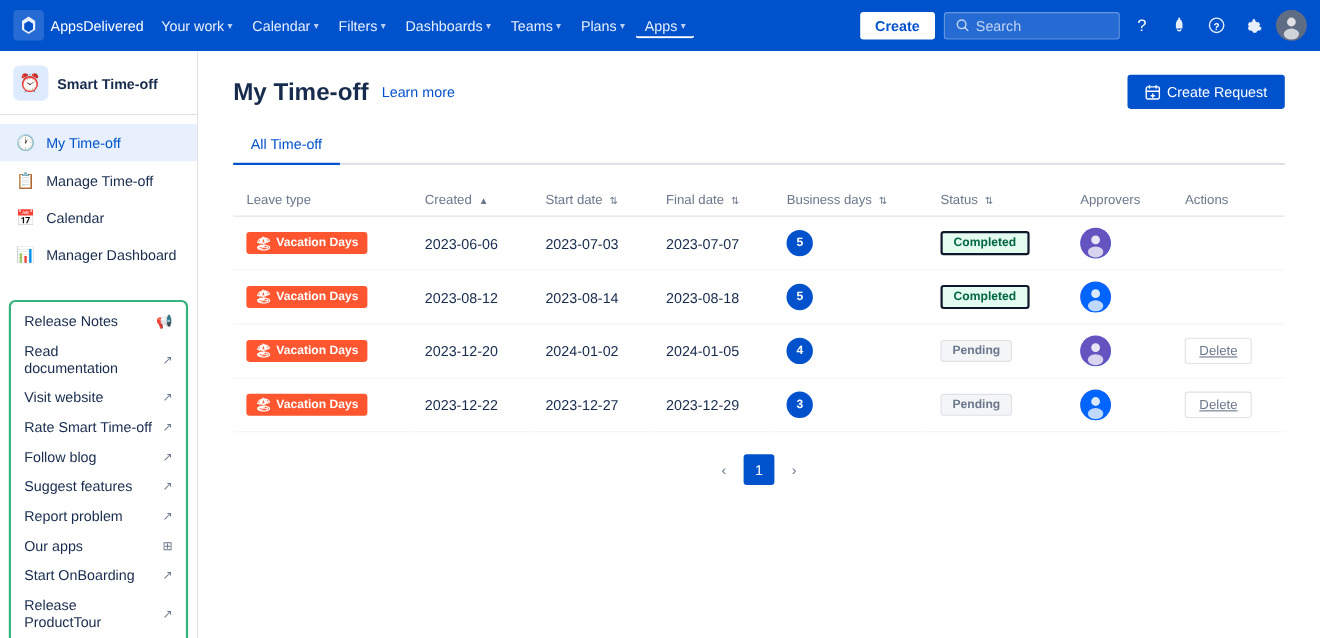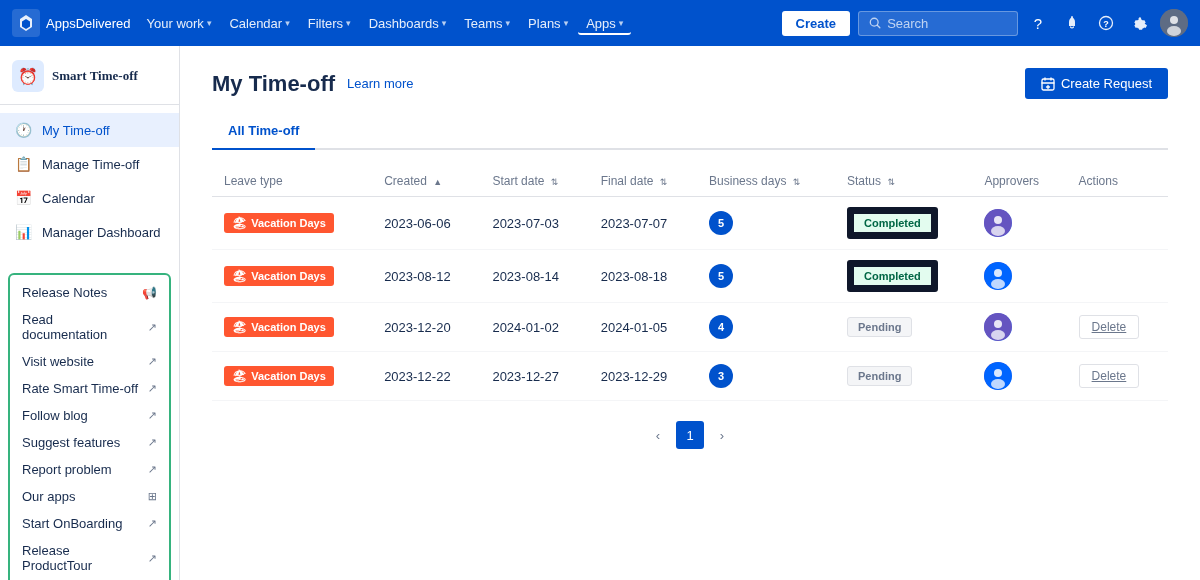--- a/index.html
+++ b/index.html
@@ -43,21 +43,21 @@
       display: flex; flex-direction: column; overflow-y: auto; flex-shrink: 0;
     }
     .sidebar-header {
       display: flex; align-items: center; gap: 8px; padding: 16px 12px 12px;
       border-bottom: 1px solid #dfe1e6;
     }
     .sidebar-header-icon {
       width: 32px; height: 32px; background: #deebff; border-radius: 6px;
       display: flex; align-items: center; justify-content: center; font-size: 16px;
     }
-    .sidebar-header-title { font-size: 13px; font-weight: 600; color: #172b4d; font-family: Liberation Serif, serif; }
+    .sidebar-header-title { font-size: 13px; font-weight: 600; color: #172b4d; }
     .sidebar-section { padding: 8px 0; }
     .sidebar-item {
       display: flex; align-items: center; gap: 8px; padding: 7px 14px;
       cursor: pointer; color: #172b4d; font-size: 13px; position: relative;
     }
     .sidebar-item.active { background: #e8f0fe; color: #0052cc; font-weight: 500; }
     .sidebar-item-icon { width: 20px; height: 20px; display: flex; align-items: center; justify-content: center; font-size: 14px; flex-shrink: 0; }
     .sidebar-item-label { flex: 1; }
     .sidebar-item-ext { font-size: 11px; color: #6b778c; margin-left: auto; }
     .sidebar-divider { height: 1px; background: #dfe1e6; margin: 4px 0; }
@@ -88,41 +88,41 @@
       padding: 8px 16px; font-size: 13px; font-weight: 500; cursor: pointer;
       display: flex; align-items: center; gap: 6px;
     }
 
     
     .tabs { display: flex; border-bottom: 2px solid #dfe1e6; margin-bottom: 16px; }
     .tab {
       padding: 8px 16px 10px; font-size: 13px; cursor: pointer; color: #6b778c;
       border-bottom: 2px solid transparent; margin-bottom: -2px;
     }
-    .tab.active { color: #0052cc; border-bottom-color: #0052cc; font-weight: 700; }
+    .tab.active { color: #0052cc; border-bottom-color: #0052cc; font-weight: 400; }
 
     
     .table { width: 100%; border-collapse: collapse; }
     .table th {
       text-align: left; font-size: 12px; color: #6b778c; font-weight: 500;
       padding: 8px 12px; border-bottom: 1px solid #dfe1e6; white-space: nowrap;
     }
     .table th .sort-arrow { font-size: 9px; color: #6b778c; margin-left: 3px; }
     .table td { padding: 10px 12px; border-bottom: 1px solid #f4f5f7; vertical-align: middle; }
     .leave-badge {
       background: #ff5630; color: white; border-radius: 3px;
       padding: 3px 8px; font-size: 11px; font-weight: 600; display: inline-flex;
       align-items: center; gap: 4px; white-space: nowrap;
     }
     .leave-badge-icon { font-size: 12px; }
     .status-badge {
       display: inline-block; border-radius: 3px; padding: 3px 10px;
       font-size: 11px; font-weight: 600;
     }
-    .status-completed { background: #e3fcef; color: #006644; border: 7px solid #0f172a; }
+    .status-completed { background: #e3fcef; color: #006644; border: 2px solid #0f172a; }
     .status-pending { background: #f4f5f7; color: #6b778c; border: 1px solid #dfe1e6; }
     .business-days-badge {
       display: inline-flex; align-items: center; justify-content: center;
       width: 24px; height: 24px; border-radius: 50%; background: #0052cc; color: white;
       font-size: 11px; font-weight: 700;
     }
     .business-days-badge.bd-3 { background: #0052cc; }
     .business-days-badge.bd-4 { background: #0052cc; }
     .business-days-badge.bd-5 { background: #0052cc; }
     .approver-avatar {

